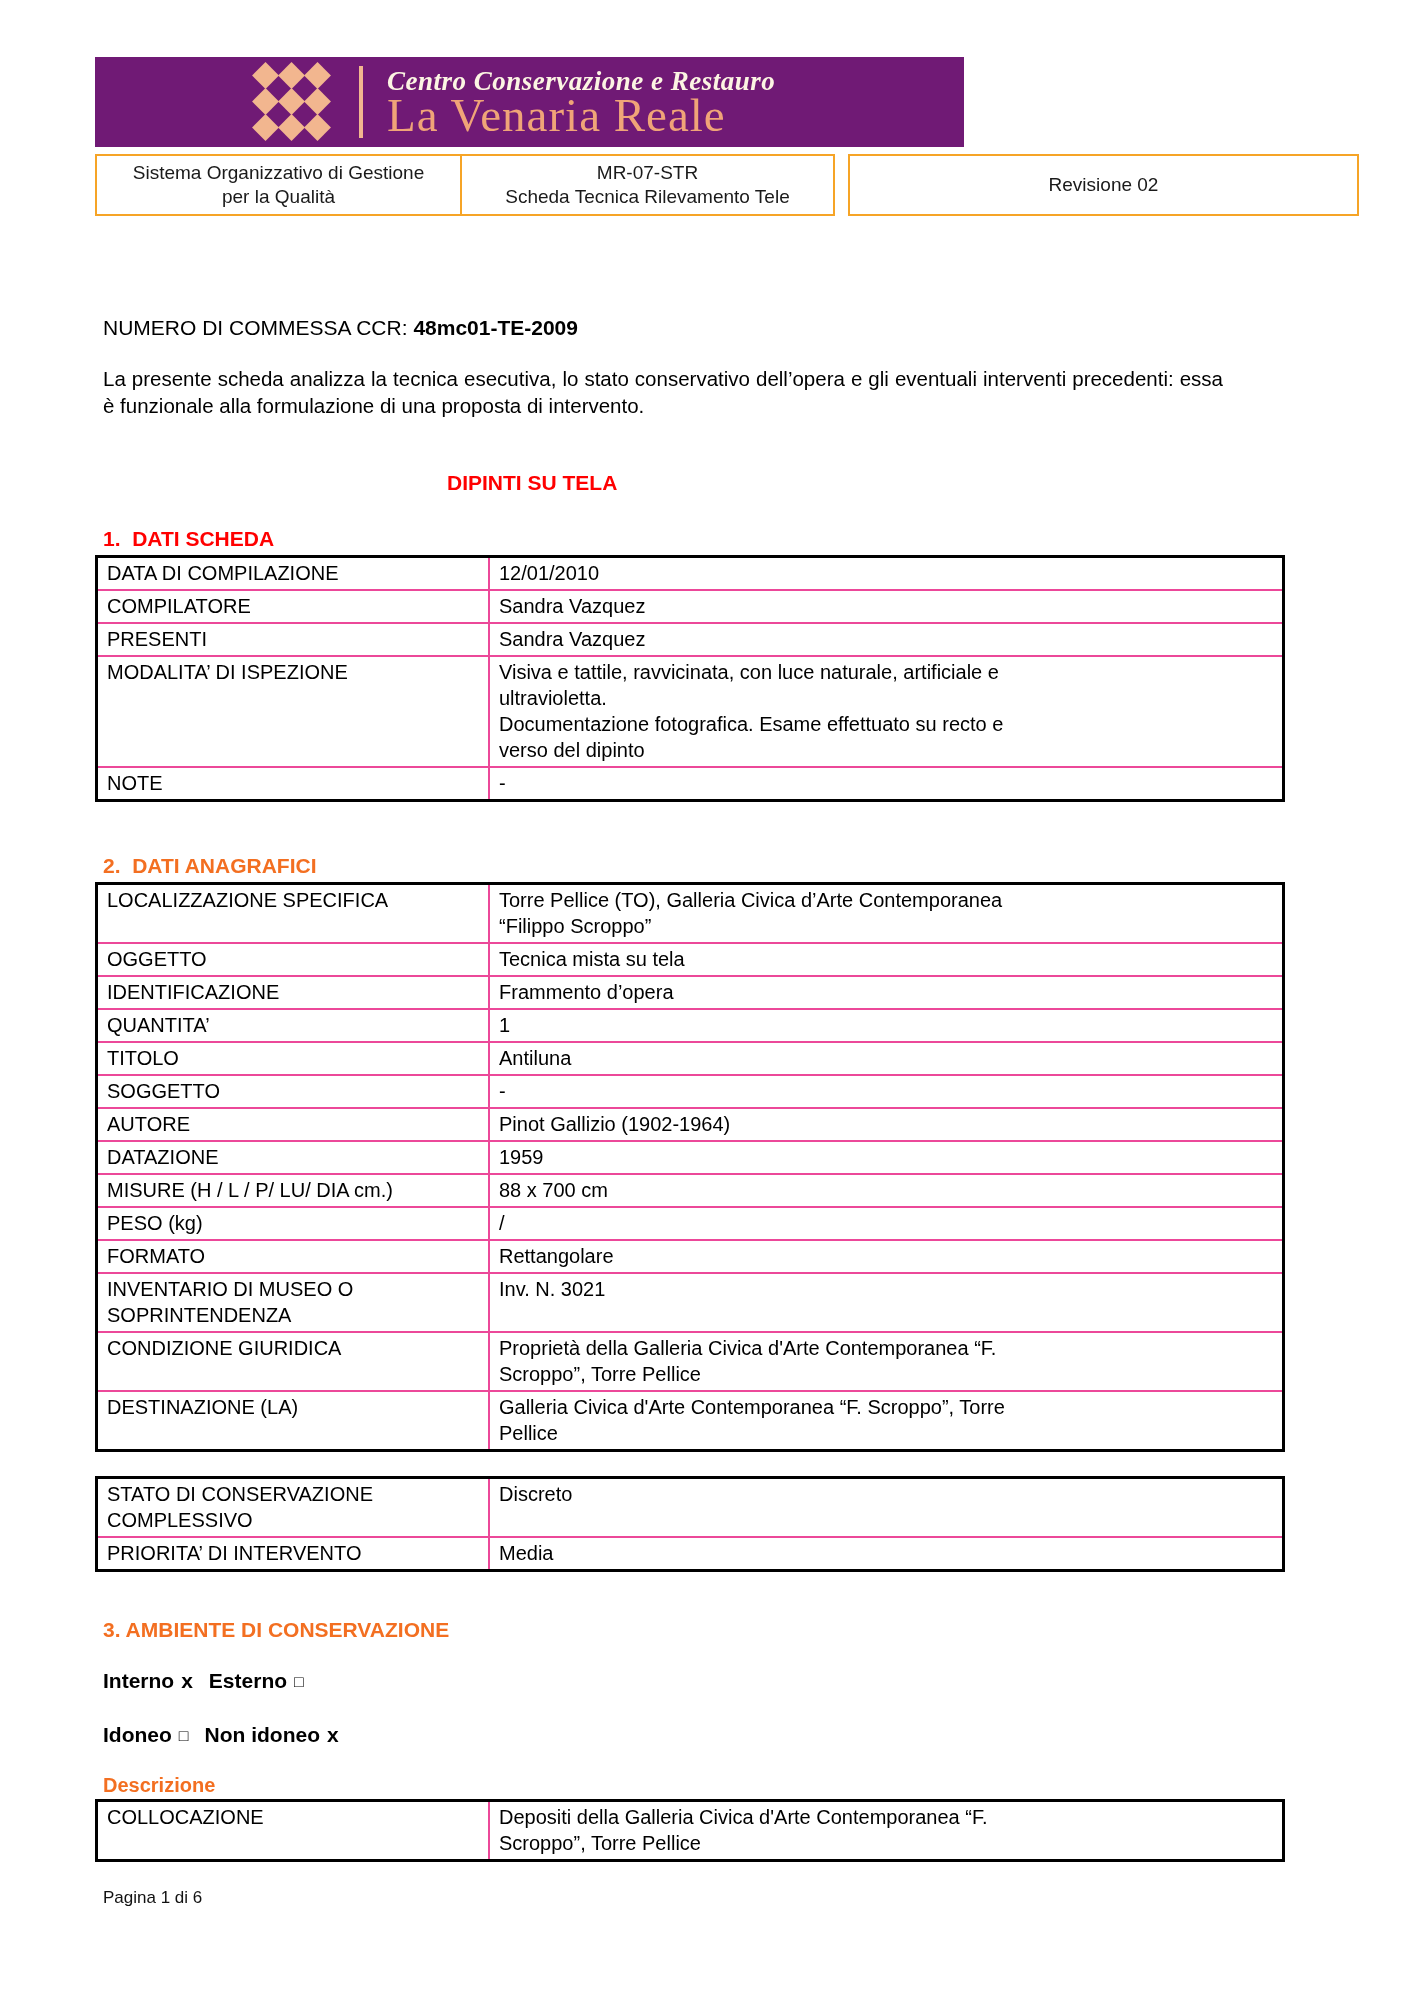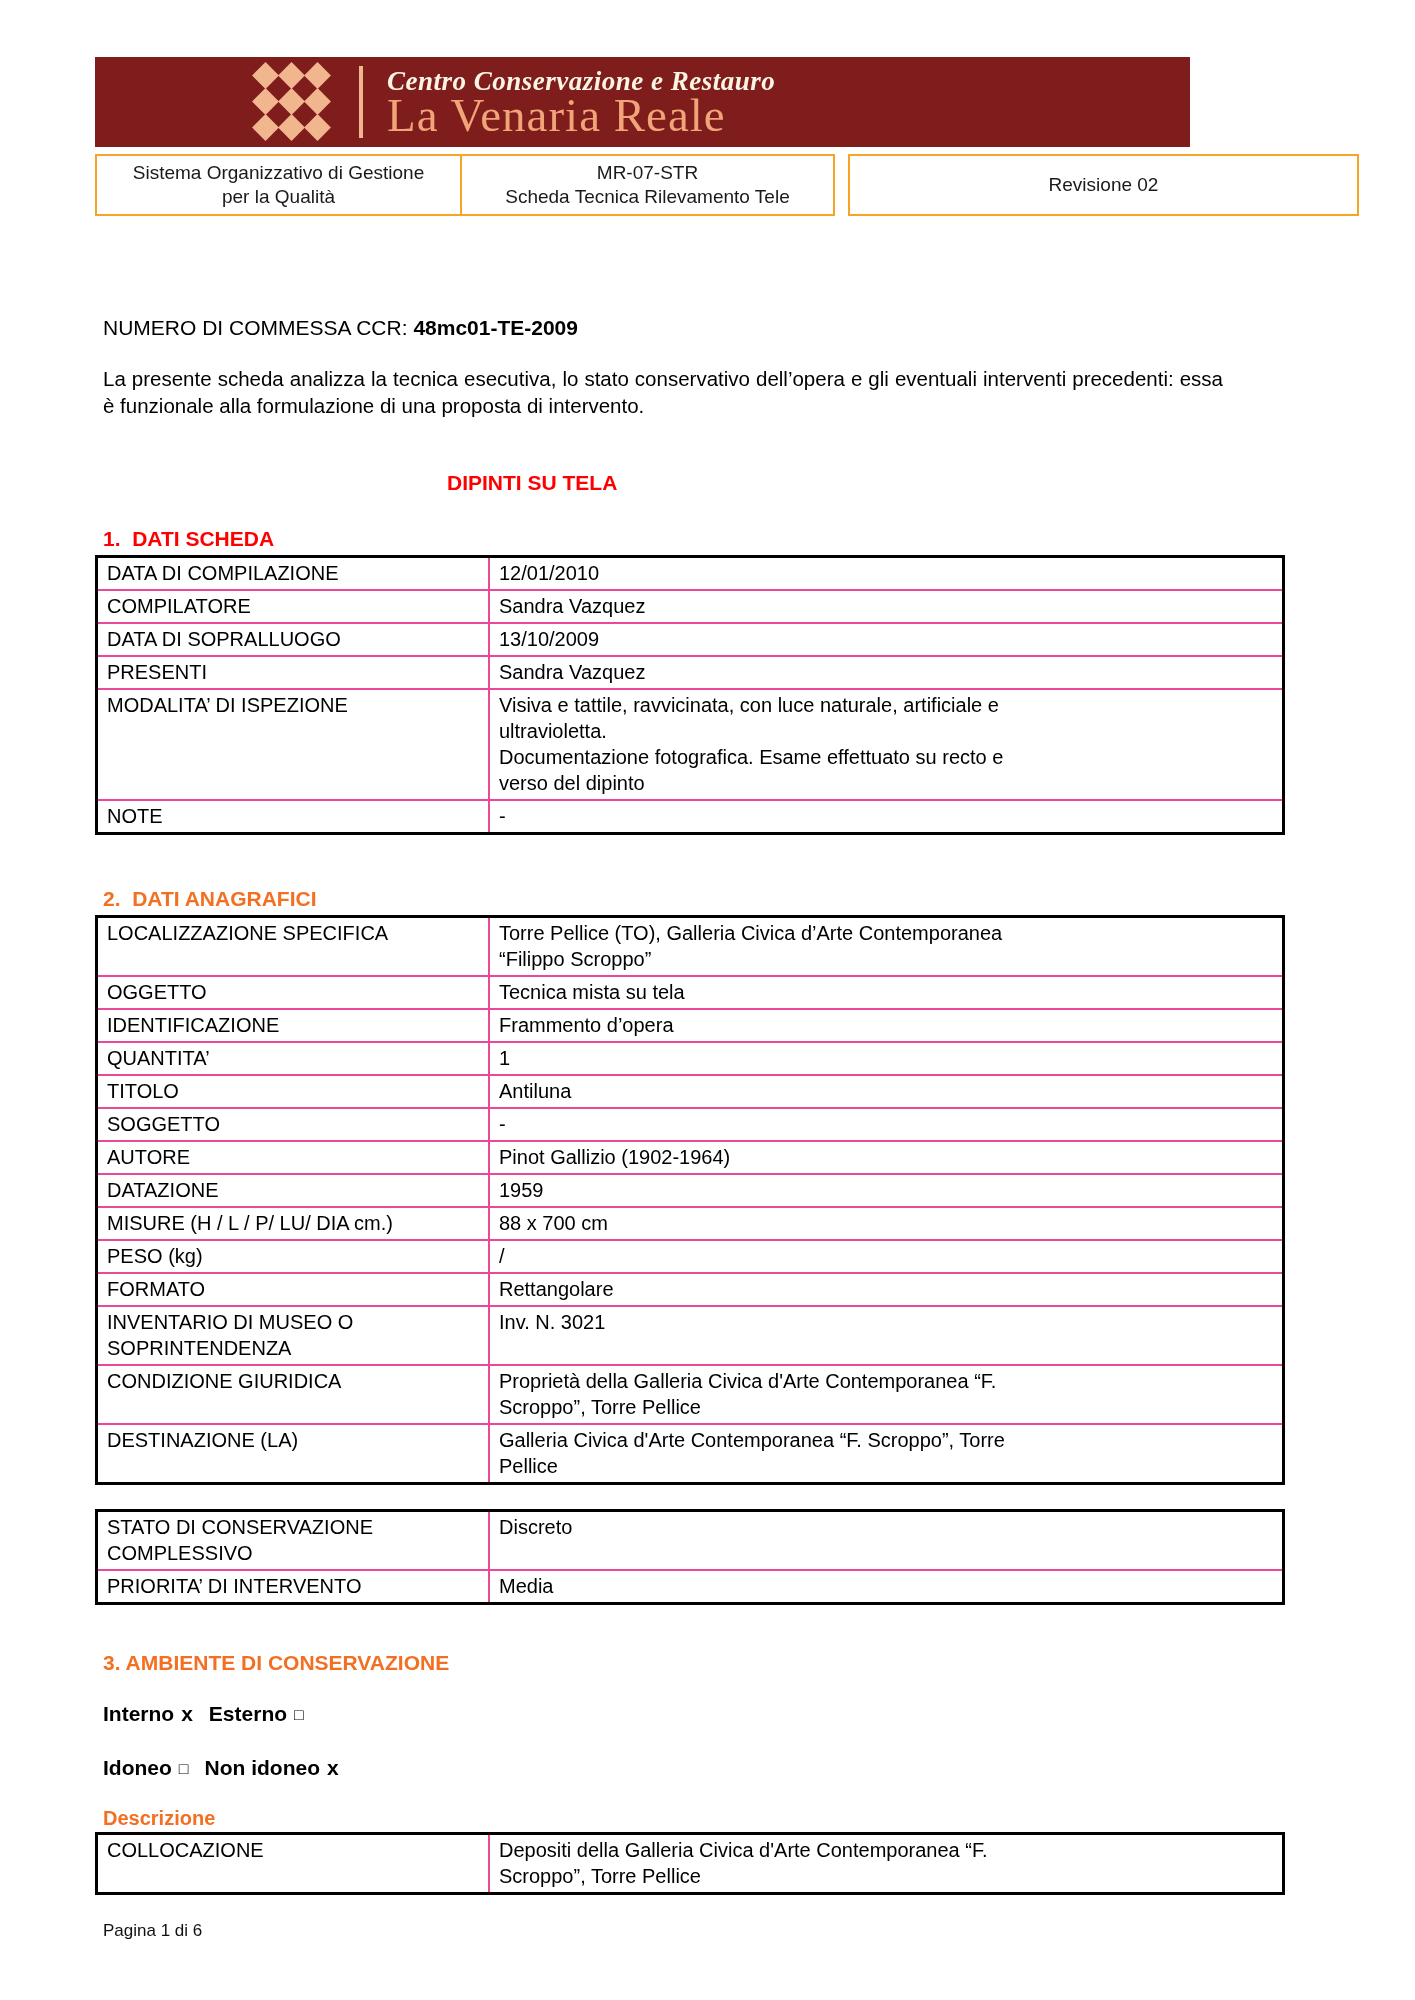--- a/index.html
+++ b/index.html
@@ -5,21 +5,21 @@
   html,body{margin:0;padding:0;}
   body{
     width:1415px;height:2000px;background:#ffffff;
     font-family:"Liberation Sans",sans-serif;color:#000;
     position:relative;overflow:hidden;
   }
   .page{padding:57px 130px 0 95px;width:1190px;}
 
   
   .banner{
-    width:1095px;height:90px;background:#7f1d1d;
+    width:869px;height:90px;background:#701a75;
     display:flex;align-items:center;box-sizing:border-box;padding-left:158px;
   }
   .logo{display:grid;grid-template-columns:repeat(3,26px);grid-template-rows:repeat(3,26px);}
   .dm{width:19px;height:19px;background:#F2B68F;transform:rotate(45deg);margin:3px;}
   .bdivider{width:4px;height:72px;background:#F2B68F;margin:0 24px 0 28px;}
   .banner-text{display:flex;flex-direction:column;justify-content:center;}
   .org1{
     font-family:"Liberation Serif",serif;font-style:italic;font-weight:bold;
     font-size:27px;line-height:30px;color:#FCF5E3;letter-spacing:.5px;
   }
@@ -127,24 +127,20 @@
       <tbody>
         <tr>
           <td class="lbl">DATA DI COMPILAZIONE</td>
           <td class="val">12/01/2010</td>
         </tr>
         <tr>
           <td class="lbl">COMPILATORE</td>
           <td class="val">Sandra Vazquez</td>
         </tr>
         <tr>
-          <td class="lbl">DATA DI SOPRALLUOGO</td>
-          <td class="val">13/10/2009</td>
-        </tr>
-        <tr>
           <td class="lbl">PRESENTI</td>
           <td class="val">Sandra Vazquez</td>
         </tr>
         <tr>
           <td class="lbl">MODALITA’ DI ISPEZIONE</td>
           <td class="val">Visiva e tattile, ravvicinata, con luce naturale, artificiale e
 ultravioletta.
 Documentazione fotografica. Esame effettuato su recto e
 verso del dipinto</td>
         </tr>

